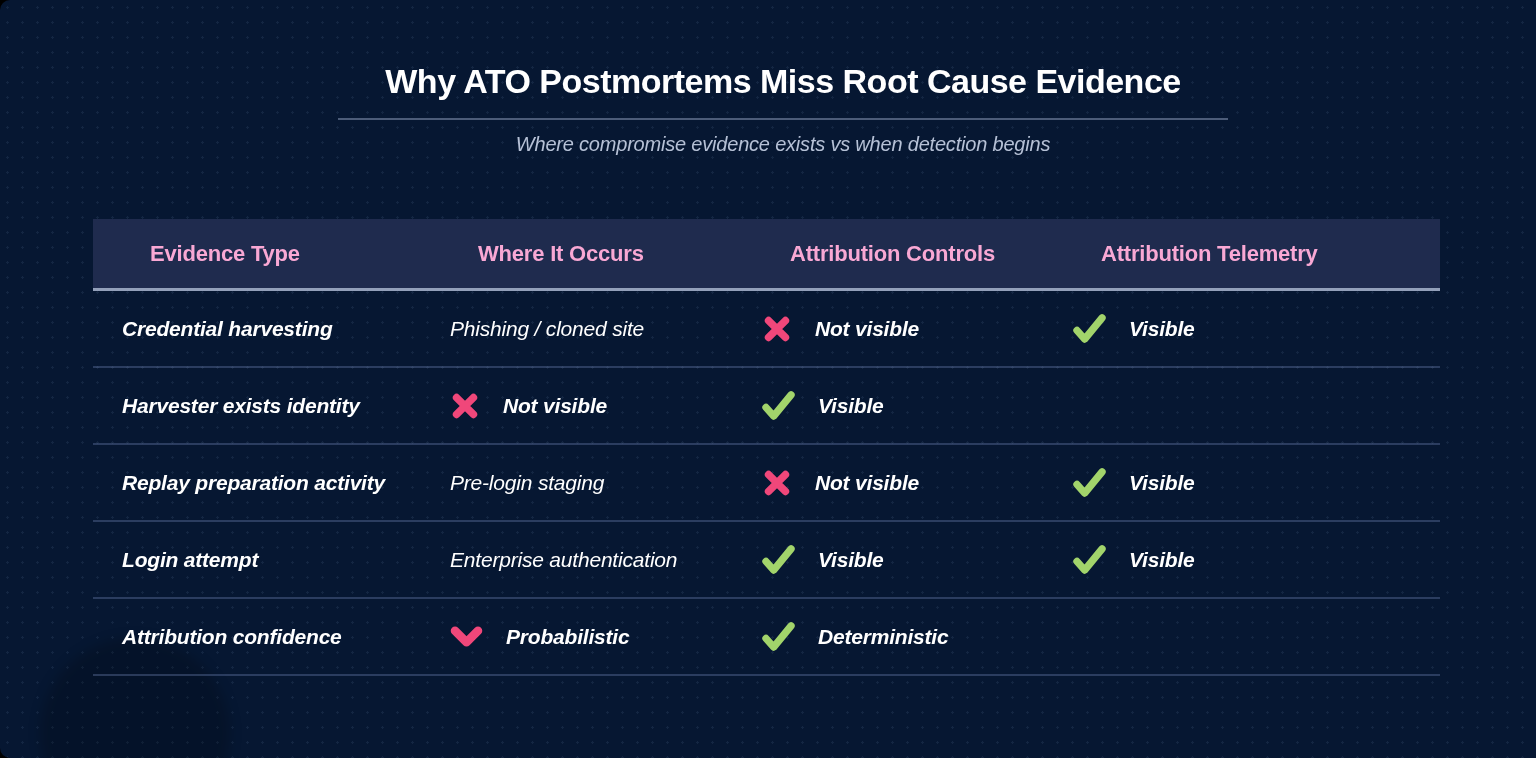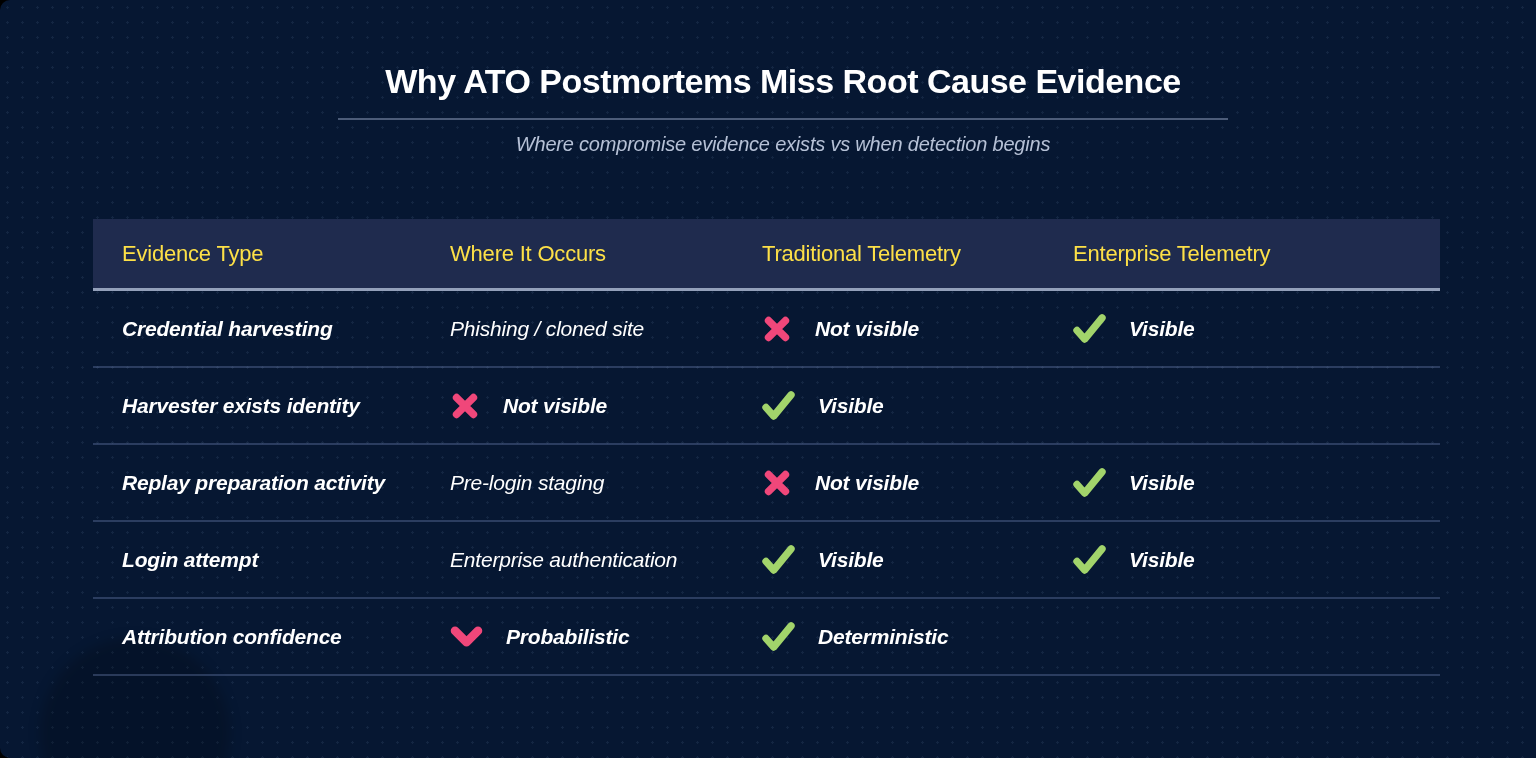--- a/index.html
+++ b/index.html
@@ -66,24 +66,25 @@
     display: grid;
     grid-template-columns: 328px 312px 311px 1fr;
     padding-left: 29px;
     box-sizing: border-box;
     height: 72px;
     align-items: center;
     background: #1f2b4e;
     border-bottom: 3px solid #93a0ba;
   }
   .th {
-    color: #fde047;
+    color: #f9a8d4;
     font-size: 22px;
-    font-weight: normal;
+    font-weight: bold;
     letter-spacing: -0.2px;
+    margin-left: 28px;
   }
   .row {
     display: grid;
     grid-template-columns: 328px 312px 311px 1fr;
     padding-left: 29px;
     box-sizing: border-box;
     height: 77px;
     align-items: center;
     border-bottom: 2px solid rgba(95,115,160,0.42);
     font-style: italic;
@@ -112,22 +113,22 @@
   <div class="header-block">
     <div class="title">Why ATO Postmortems Miss Root Cause Evidence</div>
     <div class="title-divider"></div>
     <div class="subtitle">Where compromise evidence exists vs when detection begins</div>
   </div>
 
   <div class="table">
     <div class="thead">
       <div class="th">Evidence Type</div>
       <div class="th">Where It Occurs</div>
-      <div class="th">Traditional Telemetry</div>
-      <div class="th">Enterprise Telemetry</div>
+      <div class="th">Attribution Controls</div>
+      <div class="th">Attribution Telemetry</div>
     </div>
     <div>
         <div class="row">
           <div class="cell c1">Credential harvesting</div>
           <div class="cell c2">Phishing / cloned site</div>
           <div class="cell status">
             <svg width="30" height="30" viewBox="0 0 32 32">
       <path d="M7 7 L25 25 M25 7 L7 25" stroke="#f0477a" stroke-width="8" stroke-linecap="round" fill="none"></path>
             </svg>
             <span>Not visible</span>

